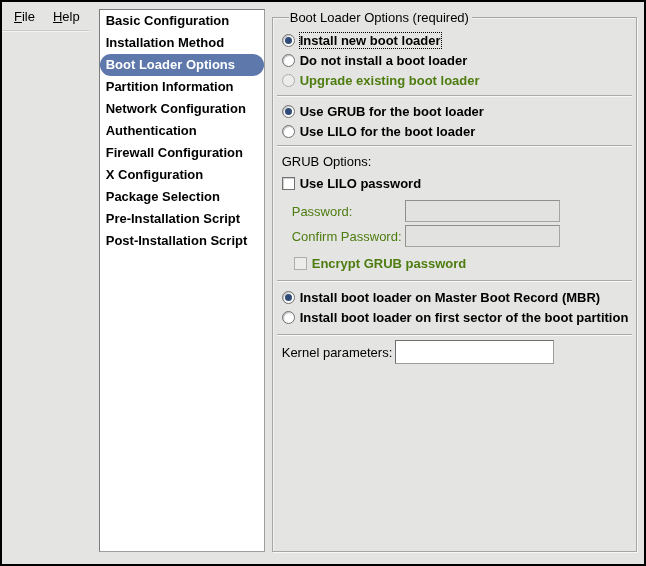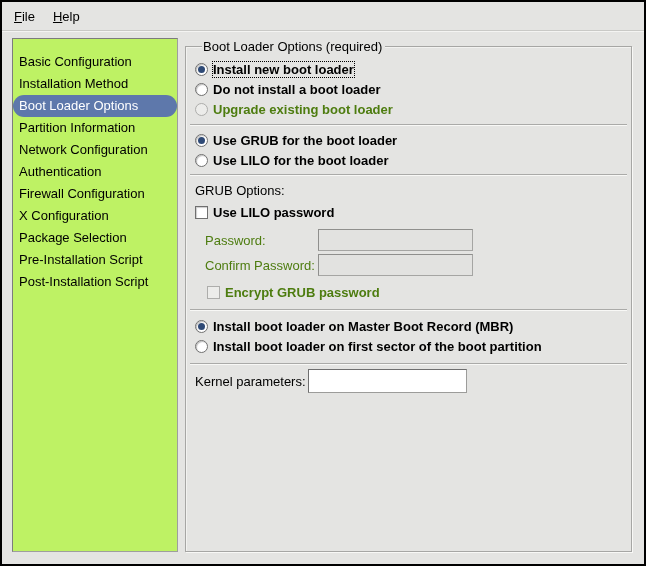--- a/index.html
+++ b/index.html
@@ -9,21 +9,21 @@
     font-family: "Liberation Sans", "DejaVu Sans", sans-serif;
     font-size: 13px; color: #000;
   }
   .window {
     width: 646px; height: 566px;
     background: #000; padding: 2px;
   }
   .window-inner {
     width: 100%; height: 100%;
     background: var(--window-bg, #e4e4e2);
-    display: flex; flex-direction: column;
+    display: flex; flex-direction: row;
   }
 
   
   .menubar {
     height: 29px; flex: 0 0 29px;
     display: flex; align-items: center;
     padding-left: 3px;
     border-bottom: 1px solid #c9c9c6;
     box-shadow: 0 1px 0 #f4f4f2;
   }
@@ -37,25 +37,26 @@
   .main {
     flex: 1; min-height: 0;
     display: flex;
     padding: 7px 12px 12px 10px;
     gap: 7px;
   }
 
   
   .sidebar {
     width: 166px; flex: 0 0 166px;
-    background: #bef264;
+    background: #ffffff;
     border: 1px solid;
     border-color: #7c7c7c #9e9e9e #9e9e9e #7c7c7c;
-    padding: 12px 0;
+    padding: 0 0;
     overflow: hidden;
+    font-weight: bold;
   }
   .sidebar-item {
     height: 22px; line-height: 16px;
     padding: 3px 6px;
     white-space: nowrap;
     cursor: default;
   }
   .sidebar-item.selected {
     background: var(--selection, #5e78ab);
     color: #fff;

